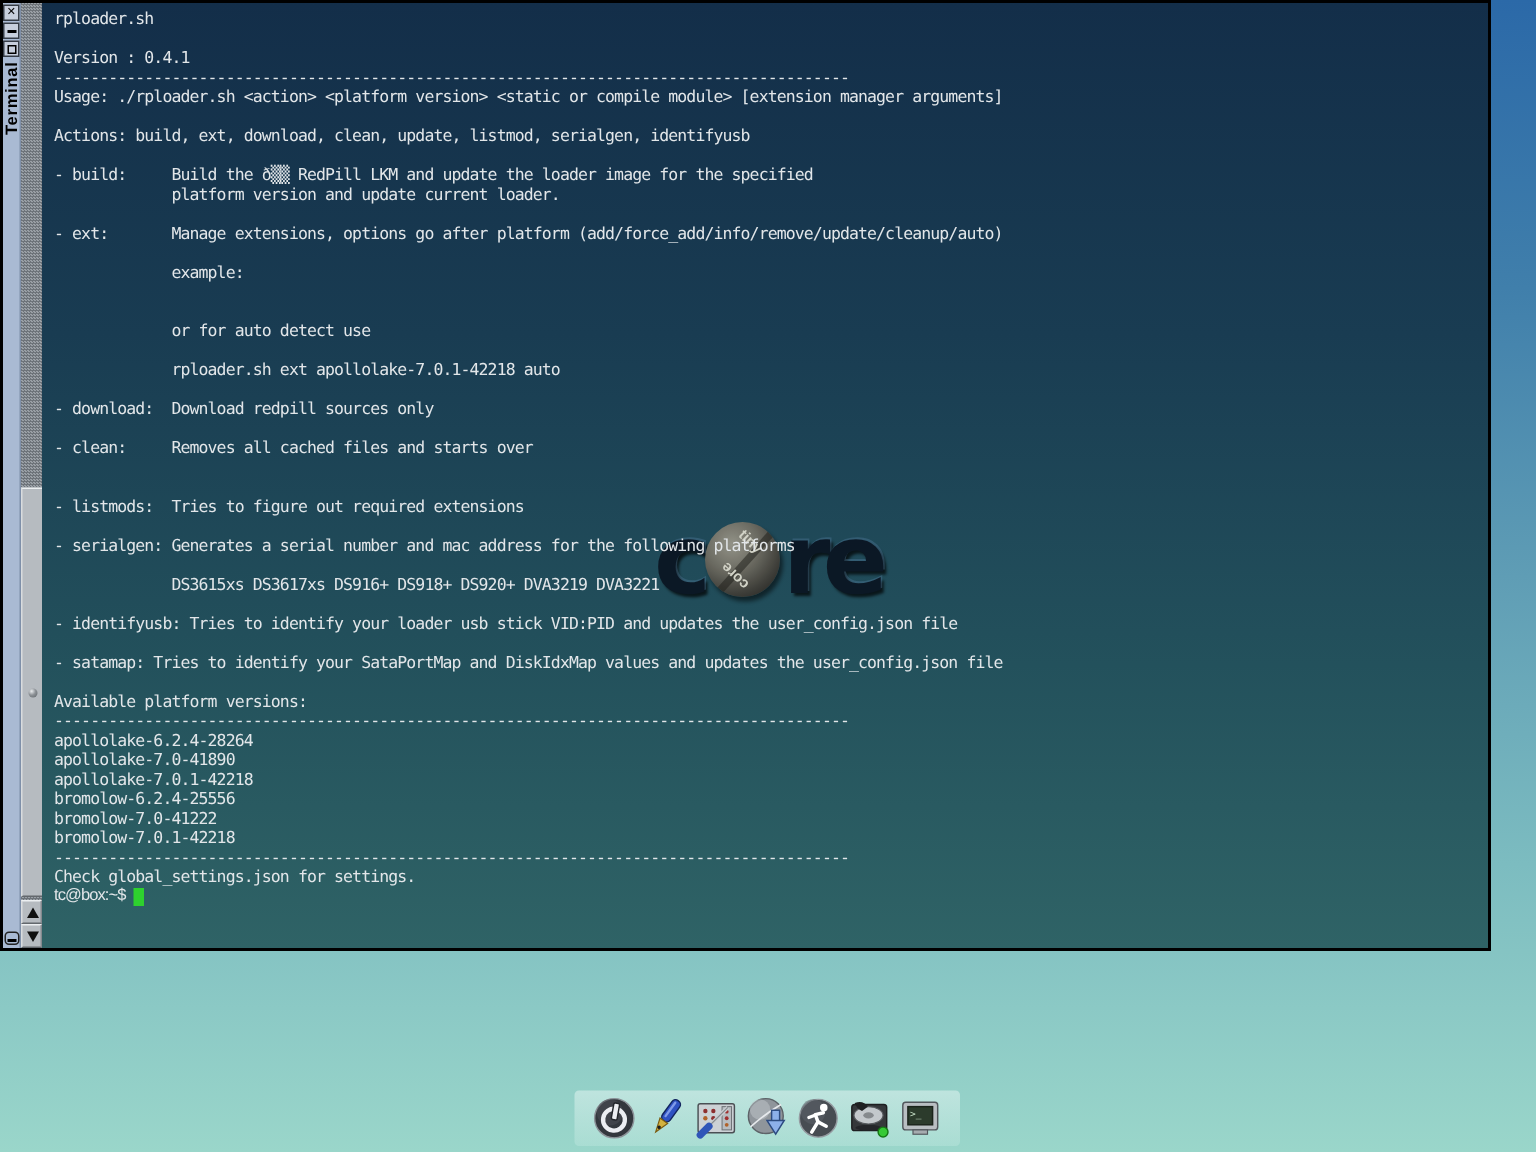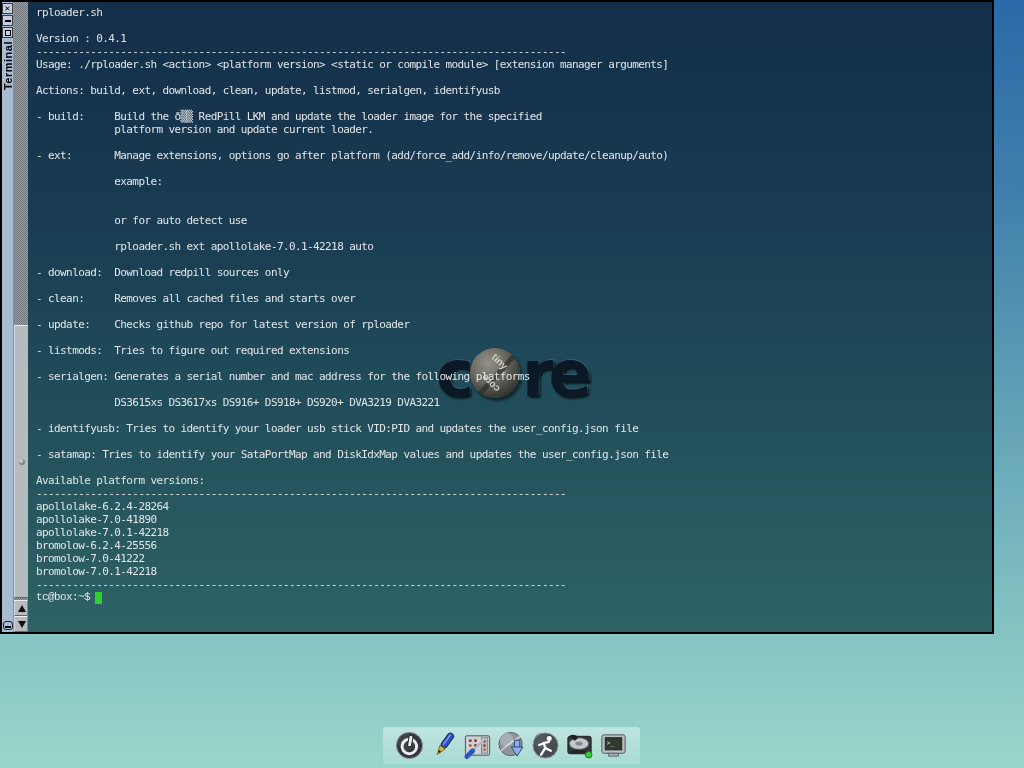--- a/index.html
+++ b/index.html
@@ -69,21 +69,21 @@
     background:linear-gradient(180deg,#132e49 0%, #193c52 35%, #23515c 70%, #2f6366 100%);
     padding:4px 0 0 8px; cursor:text;
   }
   .term-line {
     position:relative; z-index:2; height:13px; white-space:pre;
     font-family:"DejaVu Sans Mono", monospace; font-size:11px; line-height:13px;
     letter-spacing:-0.6px; color:#e2e6e9;
   }
   .prompt-row { position:relative; z-index:2; height:13px; display:flex; align-items:center; }
   .prompt-text {
-    font-family:Liberation Mono, monospace; font-size:11px; line-height:13px;
+    font-family:Liberation Sans, sans-serif; font-size:11px; line-height:13px;
     letter-spacing:-0.6px; color:#e2e6e9; white-space:pre;
   }
   .cursor { display:inline-block; width:7px; height:12px; background:#2ed12e; margin-left:5px; }
 
   
   .corelogo {
     position:absolute; left:408px; top:340px; z-index:1; display:flex; align-items:center;
     opacity:0.96; pointer-events:none;
   }
   .cl-letter {
@@ -203,21 +203,20 @@
           <div class="term-line"></div>
 
           <div class="term-line">- download:  Download redpill sources only</div>
 
           <div class="term-line"></div>
 
           <div class="term-line">- clean:     Removes all cached files and starts over</div>
 
           <div class="term-line"></div>
 
-          <div class="term-line">- update:    Checks github repo for latest version of rploader</div>
 
           <div class="term-line"></div>
 
           <div class="term-line">- listmods:  Tries to figure out required extensions</div>
 
           <div class="term-line"></div>
 
           <div class="term-line">- serialgen: Generates a serial number and mac address for the following platforms</div>
 
           <div class="term-line"></div>
@@ -245,20 +244,21 @@
           <div class="term-line">apollolake-7.0.1-42218</div>
 
           <div class="term-line">bromolow-6.2.4-25556</div>
 
           <div class="term-line">bromolow-7.0-41222</div>
 
           <div class="term-line">bromolow-7.0.1-42218</div>
 
           <div class="term-line">----------------------------------------------------------------------------------------</div>
 
+          <div class="term-line">Check global_settings.json for settings.</div>
         </div>
 
       <div class="prompt-row">
         <span class="prompt-text">tc@box:~$</span>
         <span class="cursor"></span>
       </div>
 
     </div>
   </div>
 

